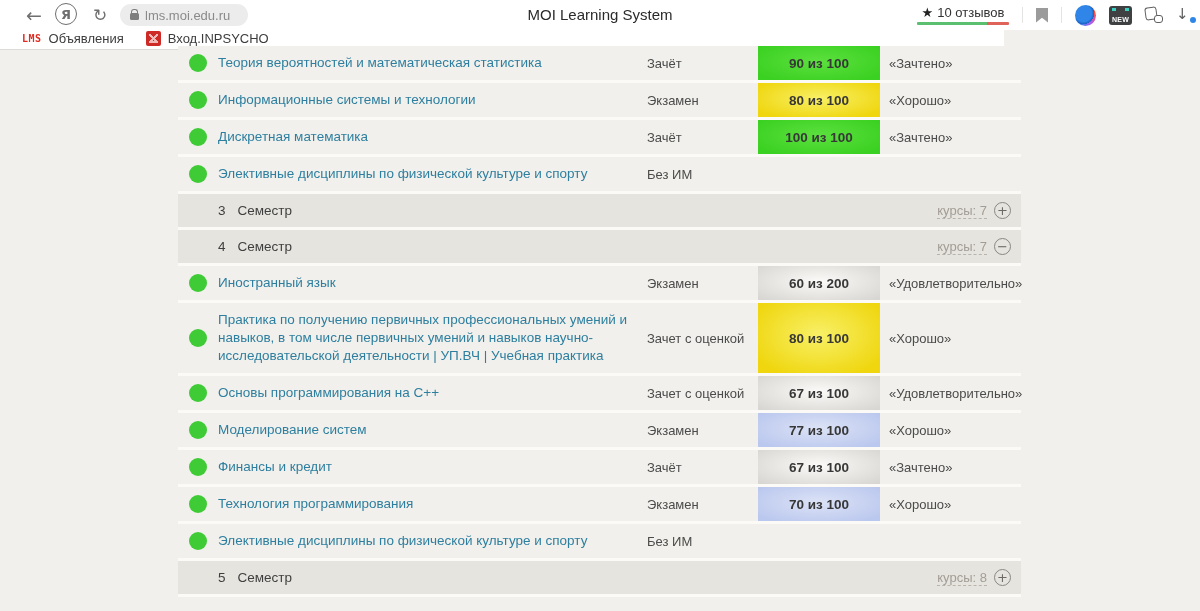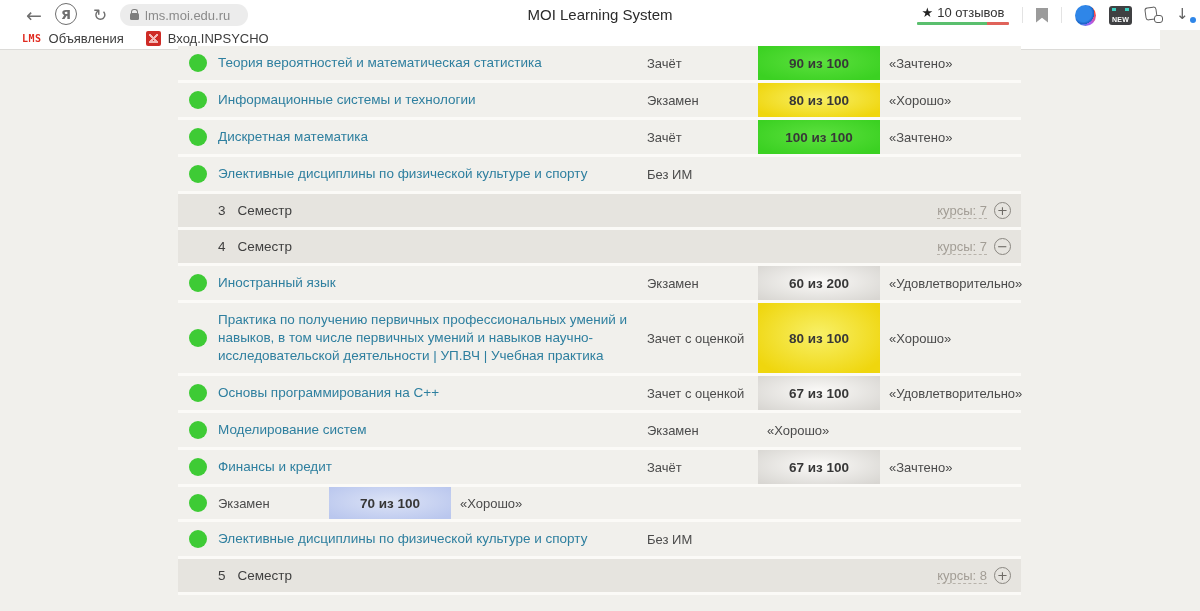--- a/index.html
+++ b/index.html
@@ -45,21 +45,21 @@
   .cards-icon { position:relative; width:18px; height:16px; cursor:pointer; }
   .cards-icon i { position:absolute; border:1.6px solid #5f5f5f; border-radius:3px; background:#fff;}
   .cards-icon i:first-child { left:0; top:0; width:12px; height:13px; transform:rotate(-8deg);}
   .cards-icon i:last-child { right:0; bottom:0; width:9px; height:8px; }
   .download { position:relative; width:18px; height:20px; color:#5f5f5f;
     font-family:"DejaVu Sans", sans-serif; font-size:15px; cursor:pointer; }
   .download em { position:absolute; right:-2px; bottom:2px; width:6px; height:6px;
     border-radius:50%; background:#2f86e8; }
 
   
-  .bookmarks { width:1160px; height:20px; background:#fff; display:flex; align-items:center;
+  .bookmarks { width:1004px; height:20px; background:#fff; display:flex; align-items:center;
     gap:22px; padding:0 0 2px 22px; border-bottom:1px solid #dcdbd8; }
   .bm { display:flex; align-items:center; gap:7px; cursor:pointer; }
   .bm-label { font-size:13px; color:#3c3c3c; }
   .lms-logo { color:#e02b20; font-weight:bold; font-size:10px; letter-spacing:.5px;
     font-family:"DejaVu Sans Mono", monospace;}
   .emblem { width:15px; height:15px; background:#ce2b26; border-radius:2px; position:relative;}
   .emblem::before { content:''; position:absolute; left:3px; right:3px; top:3px; bottom:3px;
     background:
       linear-gradient(45deg, transparent 44%, #f3b9b6 44% 56%, transparent 56%),
       linear-gradient(-45deg, transparent 44%, #f3b9b6 44% 56%, transparent 56%),
@@ -250,38 +250,42 @@
   </div>
 
   <div class="row course">
     <div class="dot-cell">
       <span class="dot"></span>
     </div>
     <div class="name-cell">
       <a class="course-link">Моделирование систем</a>
     </div>
     <div class="exam-cell">Экзамен</div>
+    <div class="score-cell badge-blue">77 из 100</div>
     <div class="grade-cell">«Хорошо»</div>
   </div>
 
   <div class="row course">
     <div class="dot-cell">
       <span class="dot"></span>
     </div>
     <div class="name-cell">
       <a class="course-link">Финансы и кредит</a>
     </div>
     <div class="exam-cell">Зачёт</div>
     <div class="score-cell badge-white">67 из 100</div>
     <div class="grade-cell">«Зачтено»</div>
   </div>
 
   <div class="row course">
     <div class="dot-cell">
       <span class="dot"></span>
+    </div>
+    <div class="name-cell">
+      <a class="course-link">Технология программирования</a>
     </div>
     <div class="exam-cell">Экзамен</div>
     <div class="score-cell badge-blue">70 из 100</div>
     <div class="grade-cell">«Хорошо»</div>
   </div>
 
   <div class="row course">
     <div class="dot-cell">
       <span class="dot"></span>
     </div>

